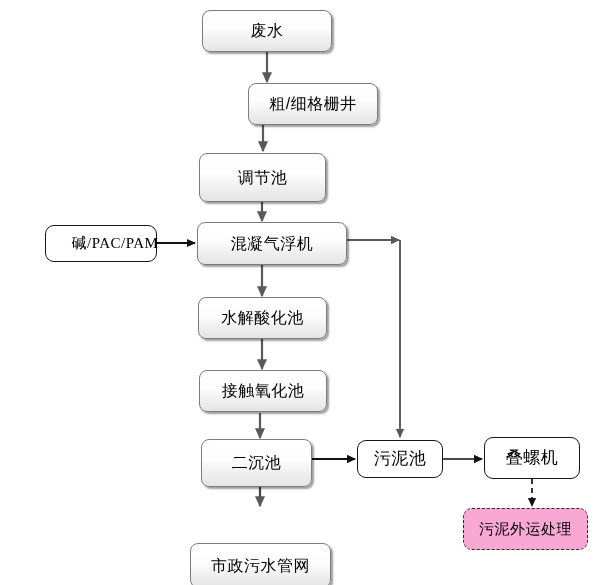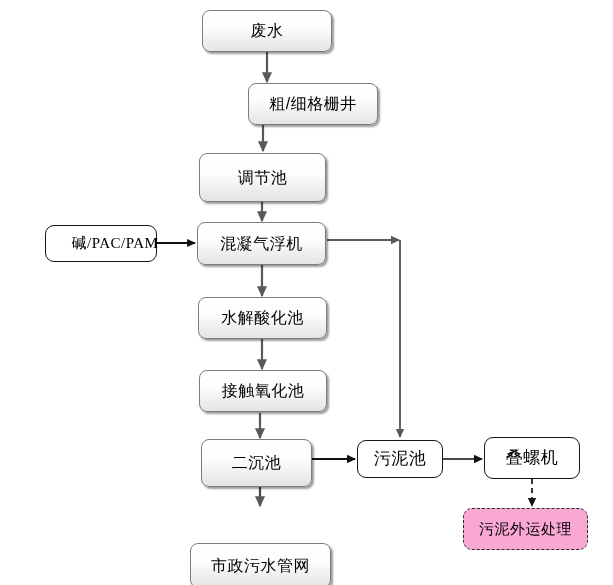--- a/index.html
+++ b/index.html
@@ -119,21 +119,21 @@
   </div>
 
   <div class="node shaded" style="left:199px; top:153px; width:127px; height:49px;">
     <span>调节池</span>
   </div>
 
   <div class="node plain mono" style="left:45px; top:225px; width:112px; height:37px;padding-left:28px;">
     <span>碱/PAC/PAM</span>
   </div>
 
-  <div class="node shaded" style="left:197px; top:222px; width:129px; height:43px;">
+  <div class="node shaded" style="left:197px; top:222px; width:150px; height:43px;">
     <span>混凝气浮机</span>
   </div>
 
   <div class="node shaded" style="left:198px; top:297px; width:129px; height:42px;">
     <span>水解酸化池</span>
   </div>
 
   <div class="node shaded" style="left:199px; top:370px; width:128px; height:42px;">
     <span>接触氧化池</span>
   </div>

